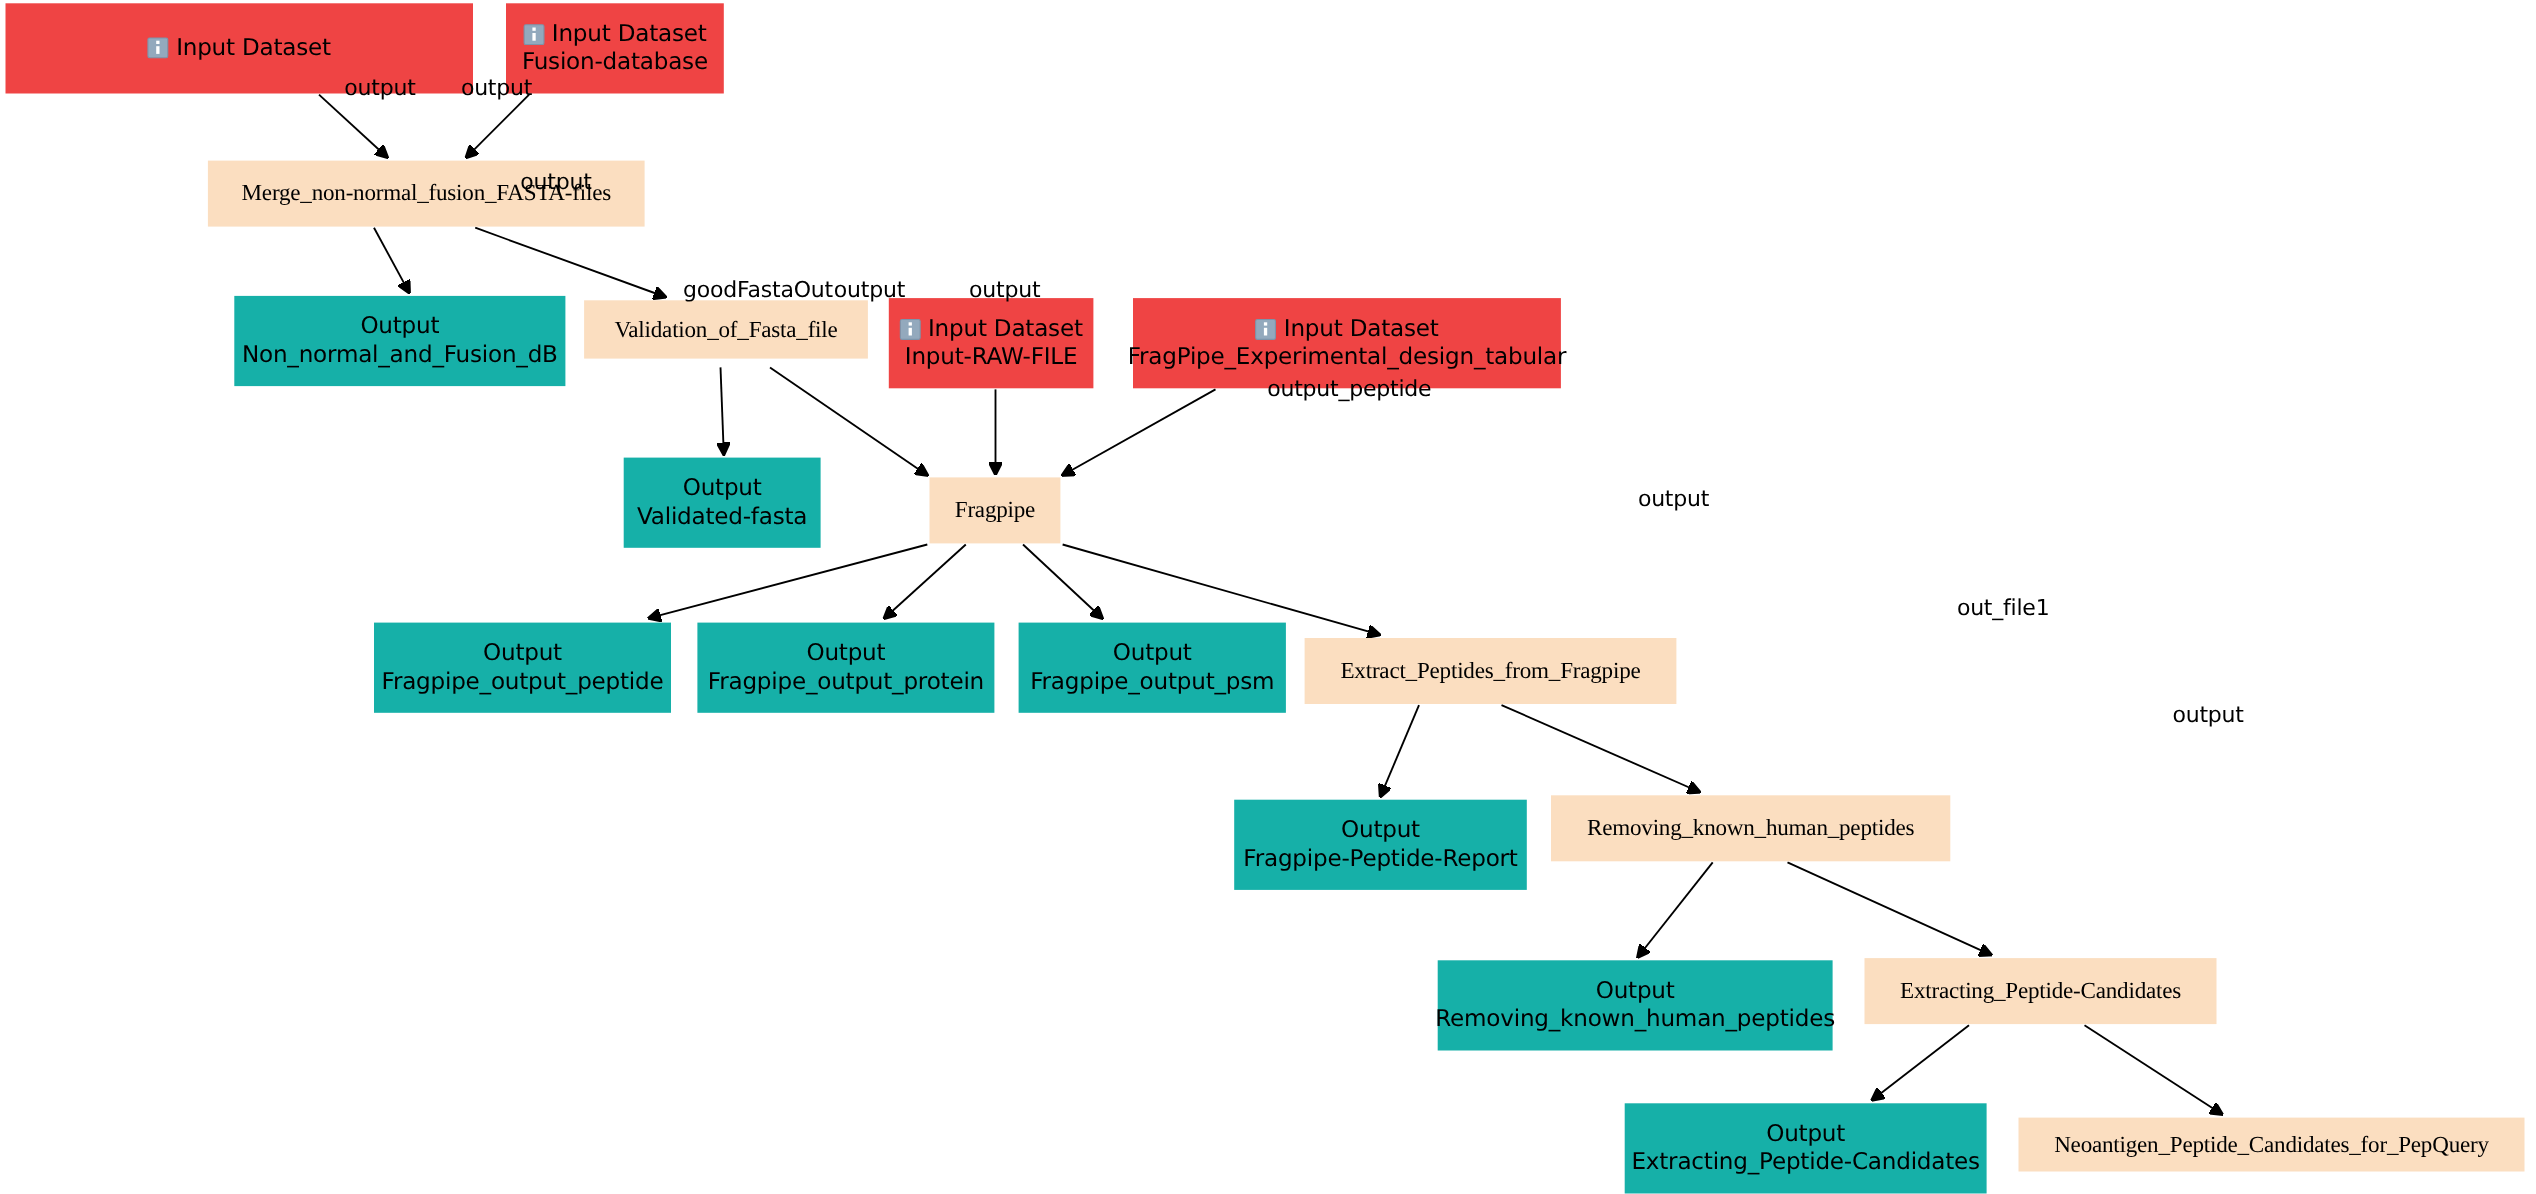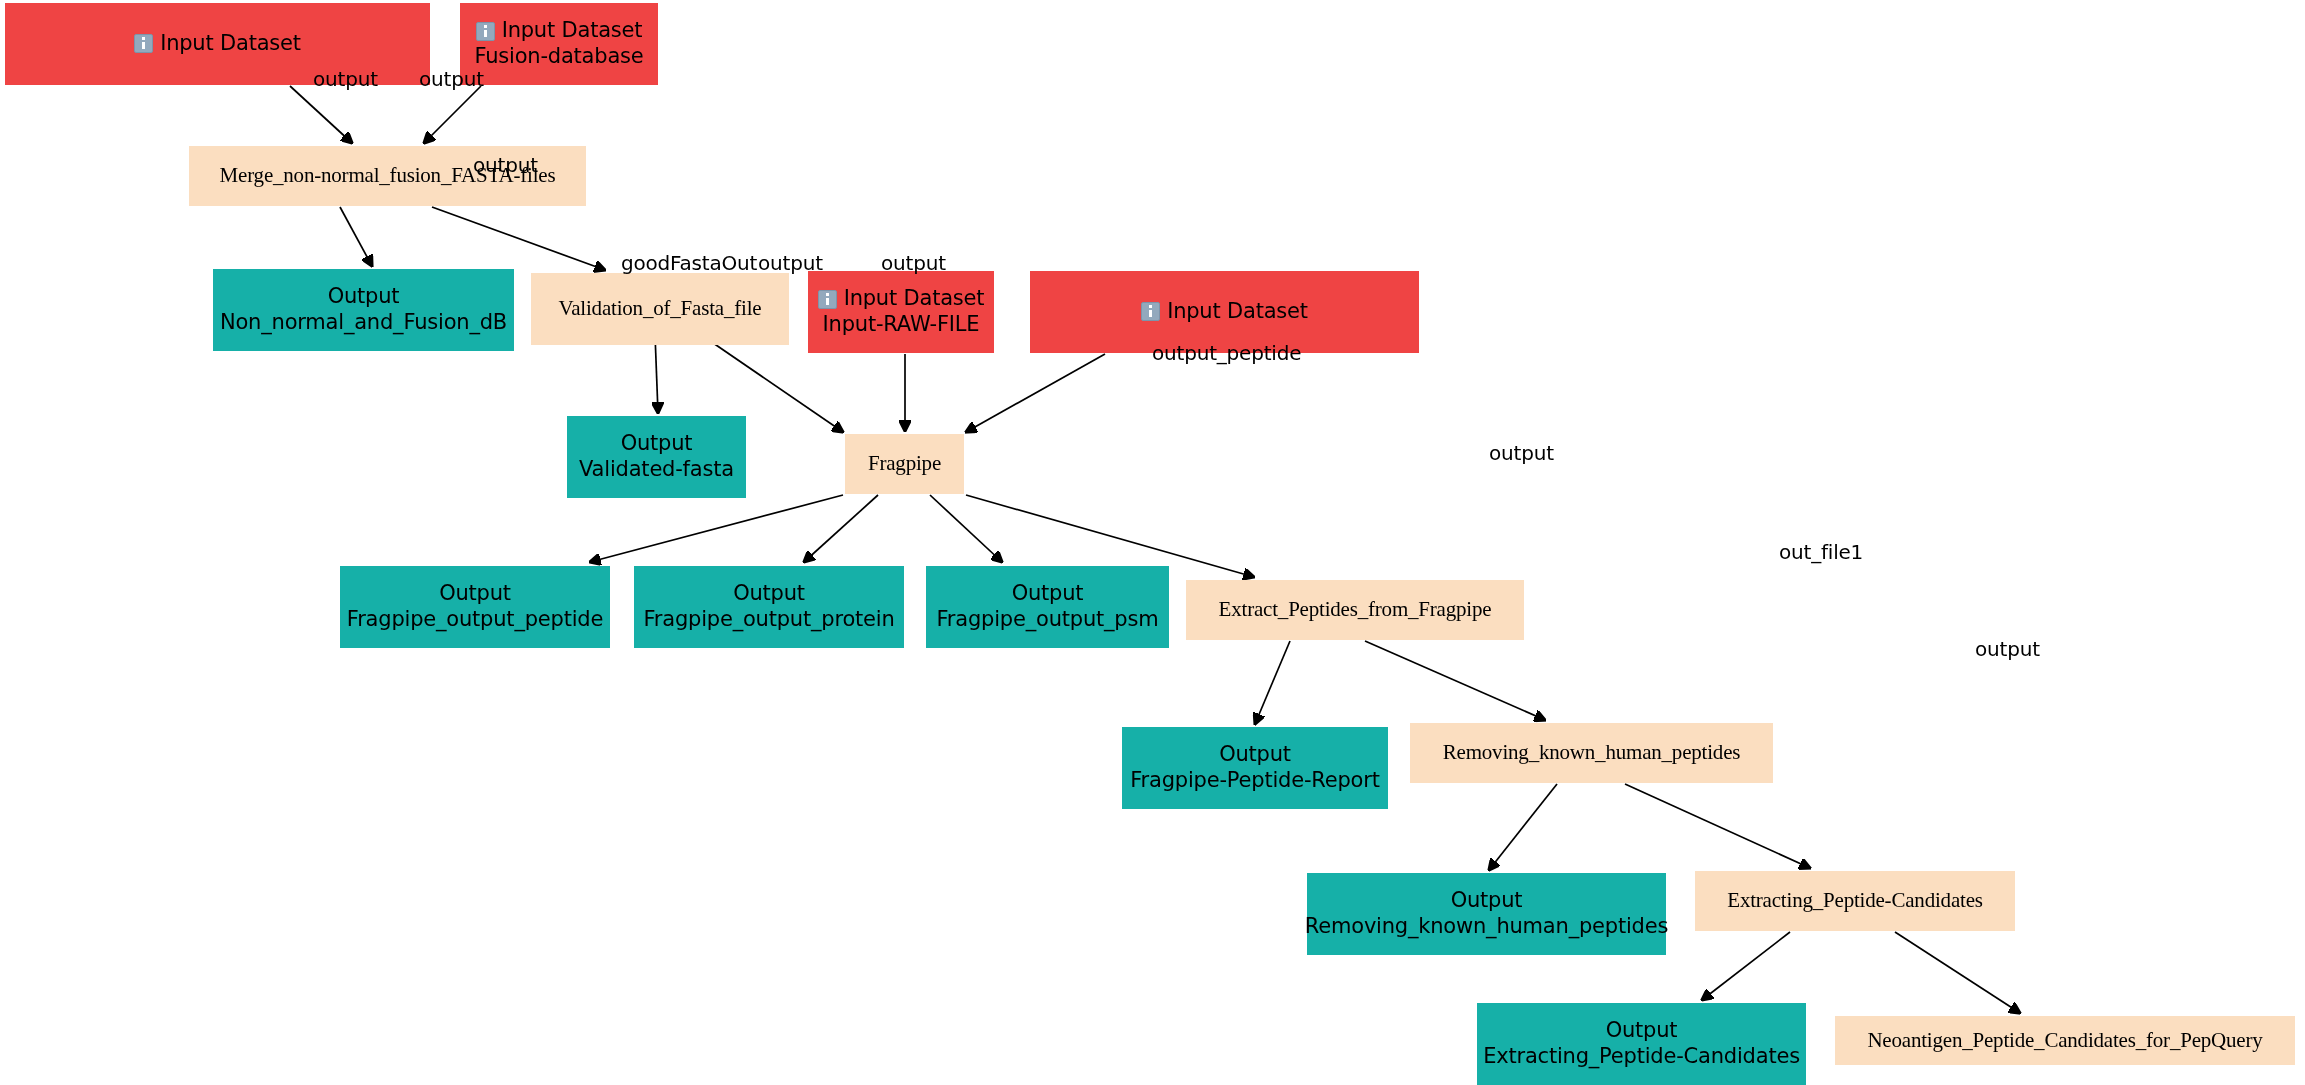--- a/index.html
+++ b/index.html
@@ -145,35 +145,36 @@
         </div>
         <span class="line2">Fusion-database</span>
       </div>
       <div class="node tool" style="left: 189px; top: 146px; width: 397px; height: 60px;">
         <span class="line2">Merge_non-normal_fusion_FASTA-files</span>
       </div>
       <div class="node output" style="left: 213px; top: 269px; width: 301px; height: 82px;">
         <span class="line1">Output</span>
         <span class="line2">Non_normal_and_Fusion_dB</span>
       </div>
-      <div class="node tool" style="left: 531px; top: 273px; width: 258px; height: 72px;">
+      <div class="node tool" style="left: 531px; top: 273px; width: 258px; height: 53px;">
         <span class="line2">Validation_of_Fasta_file</span>
       </div>
       <div class="node input" style="left: 808px; top: 271px; width: 186px; height: 82px;">
         <div class="hdr">
           <span class="info-icon"></span>
           <span>Input Dataset</span>
         </div>
         <span class="line2">Input-RAW-FILE</span>
       </div>
       <div class="node input" style="left: 1030px; top: 271px; width: 389px; height: 82px;">
         <div class="hdr">
           <span class="info-icon"></span>
           <span>Input Dataset</span>
         </div>
+        <span class="line2">FragPipe_Experimental_design_tabular</span>
       </div>
       <div class="node output" style="left: 567px; top: 416px; width: 179px; height: 82px;">
         <span class="line1">Output</span>
         <span class="line2">Validated-fasta</span>
       </div>
       <div class="node tool" style="left: 845px; top: 434px; width: 119px; height: 60px;">
         <span class="line2">Fragpipe</span>
       </div>
       <div class="node output" style="left: 340px; top: 566px; width: 270px; height: 82px;">
         <span class="line1">Output</span>

